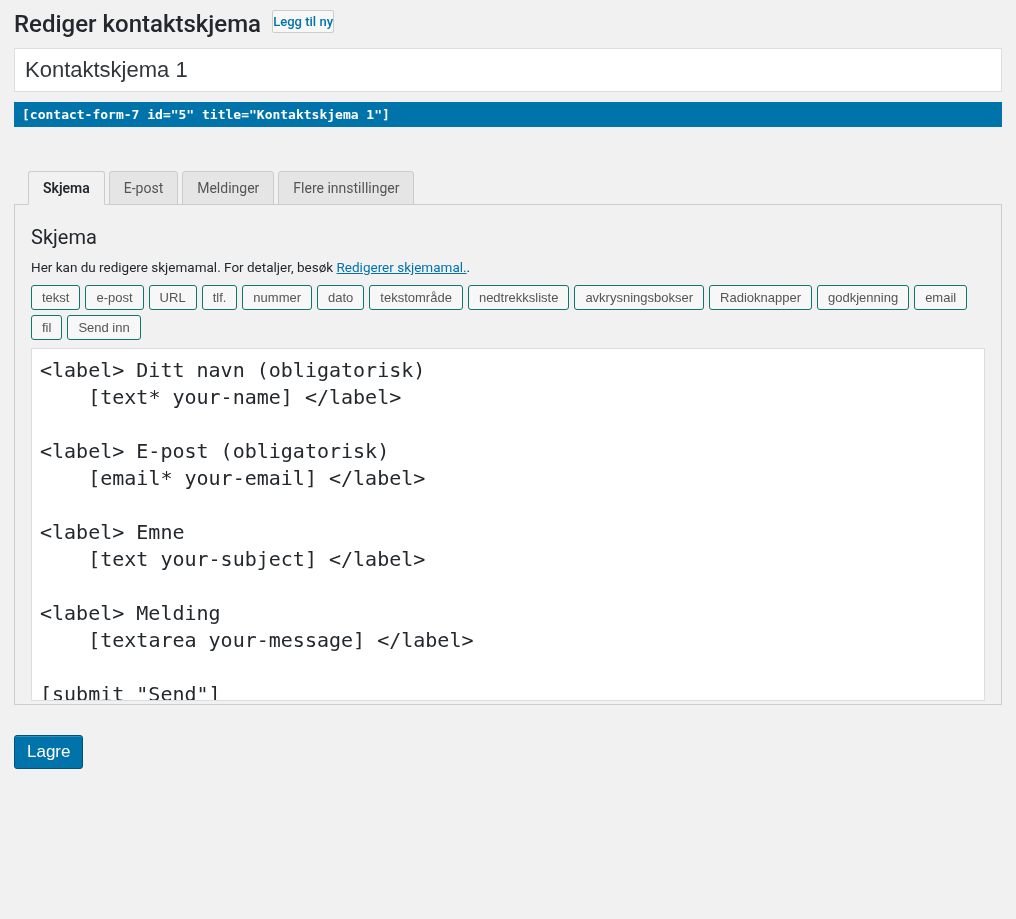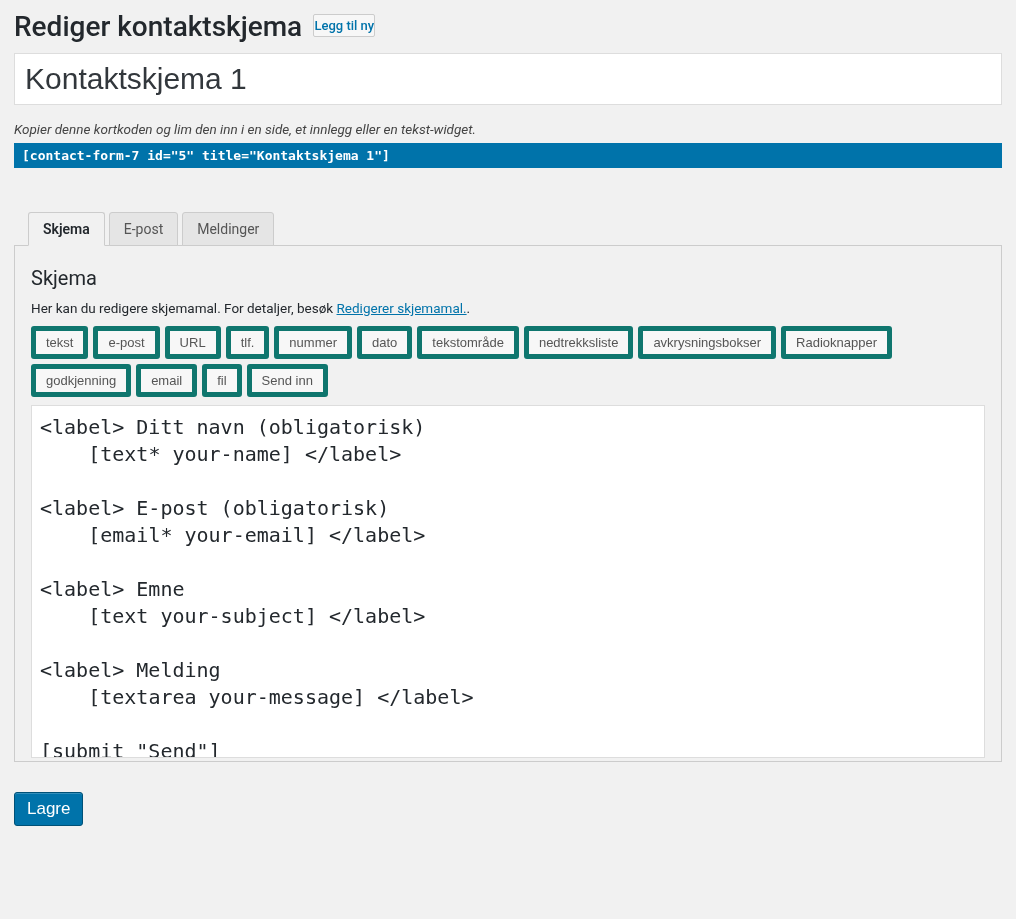--- a/index.html
+++ b/index.html
@@ -9,42 +9,42 @@
     font-family: -apple-system, BlinkMacSystemFont, "Segoe UI", Roboto, "Helvetica Neue", Arial, sans-serif;
     font-size: 13px;
     color: #23282d;
     width: 1016px;
   }
   .wrap {
     padding: 10px 14px 20px 14px;
   }
   h1.page-title {
     display: inline-block;
-    font-size: 28px;
+    font-size: 24px;
     font-weight: 500;
     margin: 0 8px 10px 0;
     color: #23282d;
   }
   .page-title-action {
     display: inline-block;
     vertical-align: 6px;
     padding: 3px 0;
     font-size: 13px;
     font-weight: 500;
     color: #0073aa;
     background: #f7f7f7;
     border: 1px solid #ccc;
     border-radius: 2px;
     cursor: pointer;
     text-decoration: none;
   }
   .title-input {
     width: 100%;
     box-sizing: border-box;
-    font-size: 30px;
+    font-size: 22px;
     padding: 8px 10px;
     border: 1px solid #ddd;
     background: #fff;
     outline: none;
     font-weight: 400;
     color: #32373c;
     margin-bottom: 10px;
   }
   .shortcode-desc {
     font-style: italic;
@@ -112,21 +112,21 @@
     text-decoration: underline;
   }
   .tagbar {
     display: flex;
     flex-wrap: wrap;
     gap: 5px;
     margin-bottom: 8px;
   }
   .tagbtn {
     background: #f7f7f7;
-    border: 5px solid #0f766e;
+    border: 1px solid #0f766e;
     border-radius: 3px;
     color: #555;
     font-size: 13px;
     padding: 4px 10px;
     cursor: pointer;
   }
   textarea.form-editor {
     width: 100%;
     box-sizing: border-box;
     height: 353px;
@@ -160,29 +160,29 @@
 </head>
 <body>
 
 <div class="wrap">
 
   <h1 class="page-title">Rediger kontaktskjema</h1>
   <a class="page-title-action">Legg til ny</a>
 
   <input type="text" class="title-input" value="Kontaktskjema 1" style="">
 
-  <p class="shortcode-desc">Kopier denne kortkoden og lim den inn i en side, et innlegg eller en tekst-widget.</p>
 
   <input type="text" readonly="" class="shortcode-input" value="[contact-form-7 id=&quot;5&quot; title=&quot;Kontaktskjema 1&quot;]" style="">
 
   
   <div class="tabs">
     <div class="tab active">Skjema</div>
     <div class="tab">E-post</div>
     <div class="tab">Meldinger</div>
+    <div class="tab">Flere innstillinger</div>
   </div>
 
   <div class="panel">
 
     <h2>Skjema</h2>
 
     <p class="panel-sub">
       <span>Her kan du redigere skjemamal. For detaljer, besøk </span><a href="#">Redigerer skjemamal.</a><span>.</span>
     </p>
 

